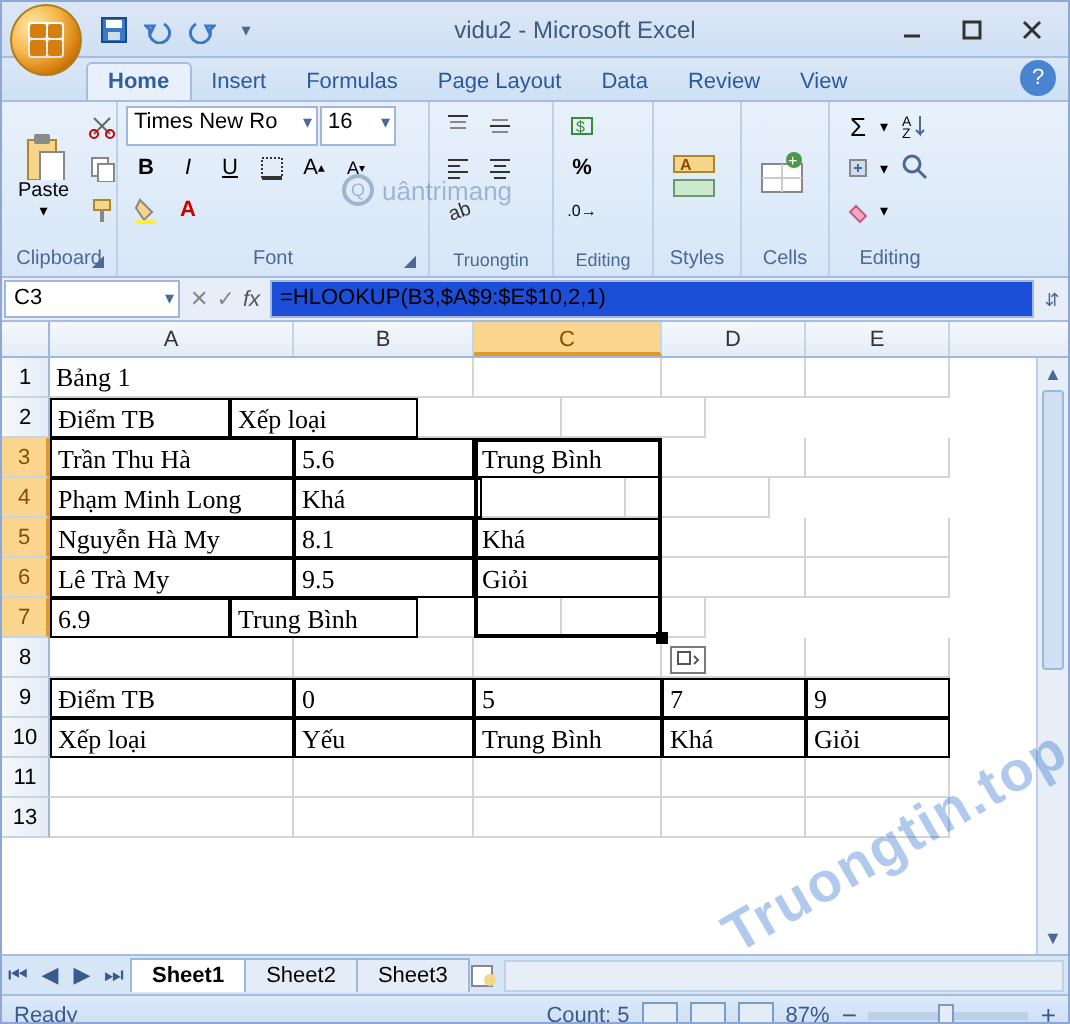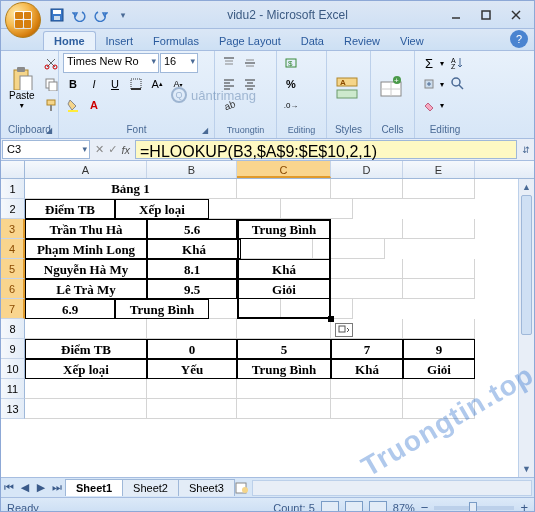--- a/index.html
+++ b/index.html
@@ -34,33 +34,33 @@
 .row { display: flex; gap: 1px; align-items: center; }
 .small-btn { width: 20px; height: 20px; display: flex; align-items: center; justify-content: center; cursor: pointer; border: 1px solid transparent; }
 .combo { height: 20px; border: 1px solid #9fb8d9; background: #fff; font-size: 11px; padding: 1px 14px 1px 3px; position: relative; }
 .combo::after { content: "▾"; position: absolute; right: 2px; top: 2px; font-size: 9px; color: #4a6a95; }
 
 
 .fbar { height: 22px; display: flex; border-bottom: 1px solid #a6bde0; background: #e8eef7; }
 .namebox { width: 88px; border: 1px solid #9fb8d9; background: #fff; font-size: 11px; padding: 2px 4px; margin: 1px; position: relative; }
 .namebox::after { content: "▾"; position: absolute; right: 2px; top: 3px; font-size: 9px; color: #4a6a95; }
 .fb-btns { display: flex; align-items: center; padding: 0 4px; gap: 4px; }
-.formula-input { flex: 1; border: 1px solid #9fb8d9; background: #fef9c3; font-size: 16px; padding: 2px 4px; margin: 1px; }
+.formula-input { flex: 1; border: 1px solid #9fb8d9; background: #1d4ed8; font-size: 11px; padding: 2px 4px; margin: 1px; }
 
 
 .grid-wrap { position: relative; height: 316px; overflow: hidden; background: #fff; }
 .col-headers { display: flex; height: 18px; background: linear-gradient(#f5f8fc,#e3ecf7); border-bottom: 1px solid #9fb8d9; }
 .corner { width: 24px; border-right: 1px solid #9fb8d9; background: linear-gradient(#f5f8fc,#e3ecf7); }
 .ch { border-right: 1px solid #c6d4e8; text-align: center; font-size: 11px; color: #333; line-height: 18px; }
 .ch.sel { background: #f9d58e; color: #8a4a00; border-bottom: 2px solid #e09a2b; }
 .row-hdr { width: 24px; border-right: 1px solid #9fb8d9; border-bottom: 1px solid #c6d4e8; background: linear-gradient(90deg,#f5f8fc,#e3ecf7); text-align: center; font-size: 11px; line-height: 20px; }
 .row-hdr.sel { background: #f9d58e; color: #8a4a00; border-right: 2px solid #e09a2b; }
 .gridrow { display: flex; height: 20px; }
 .cell { border-right: 1px solid #d4d4d4; border-bottom: 1px solid #d4d4d4; font-size: 13px; font-family: "Times New Roman", serif; padding: 0 3px; line-height: 19px; overflow: hidden; white-space: nowrap; }
-.cell.center { text-align: center; font-weight: bold; }
+.cell.center { text-align: left; }
 .cell.b-all { border: 1px solid #000; }
 
 
 .selection { position: absolute; border: 2px solid #000; pointer-events: none; }
 .fill-handle { position: absolute; width: 6px; height: 6px; background: #000; }
 
 
 .autofill-tag { position: absolute; width: 18px; height: 14px; background: #fff; border: 1px solid #7a7a7a; font-size: 9px; display: flex; align-items: center; justify-content: center; }
 
 

